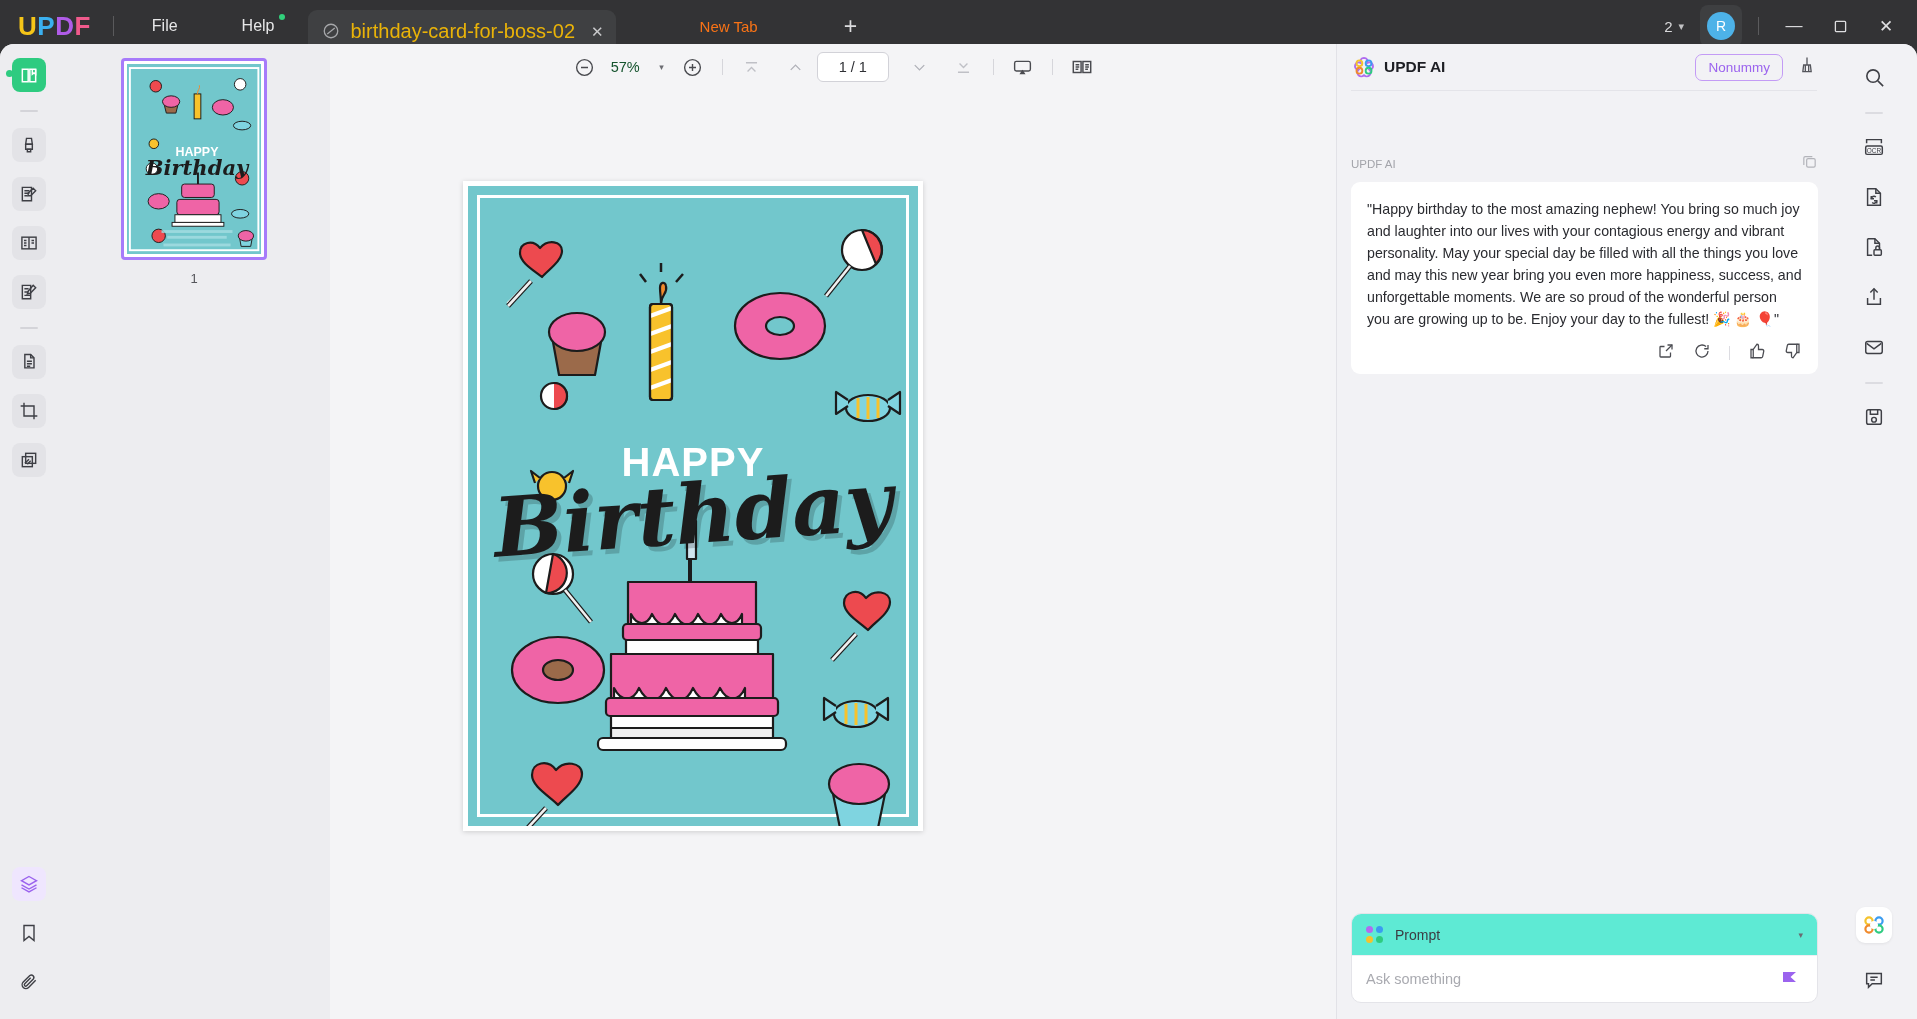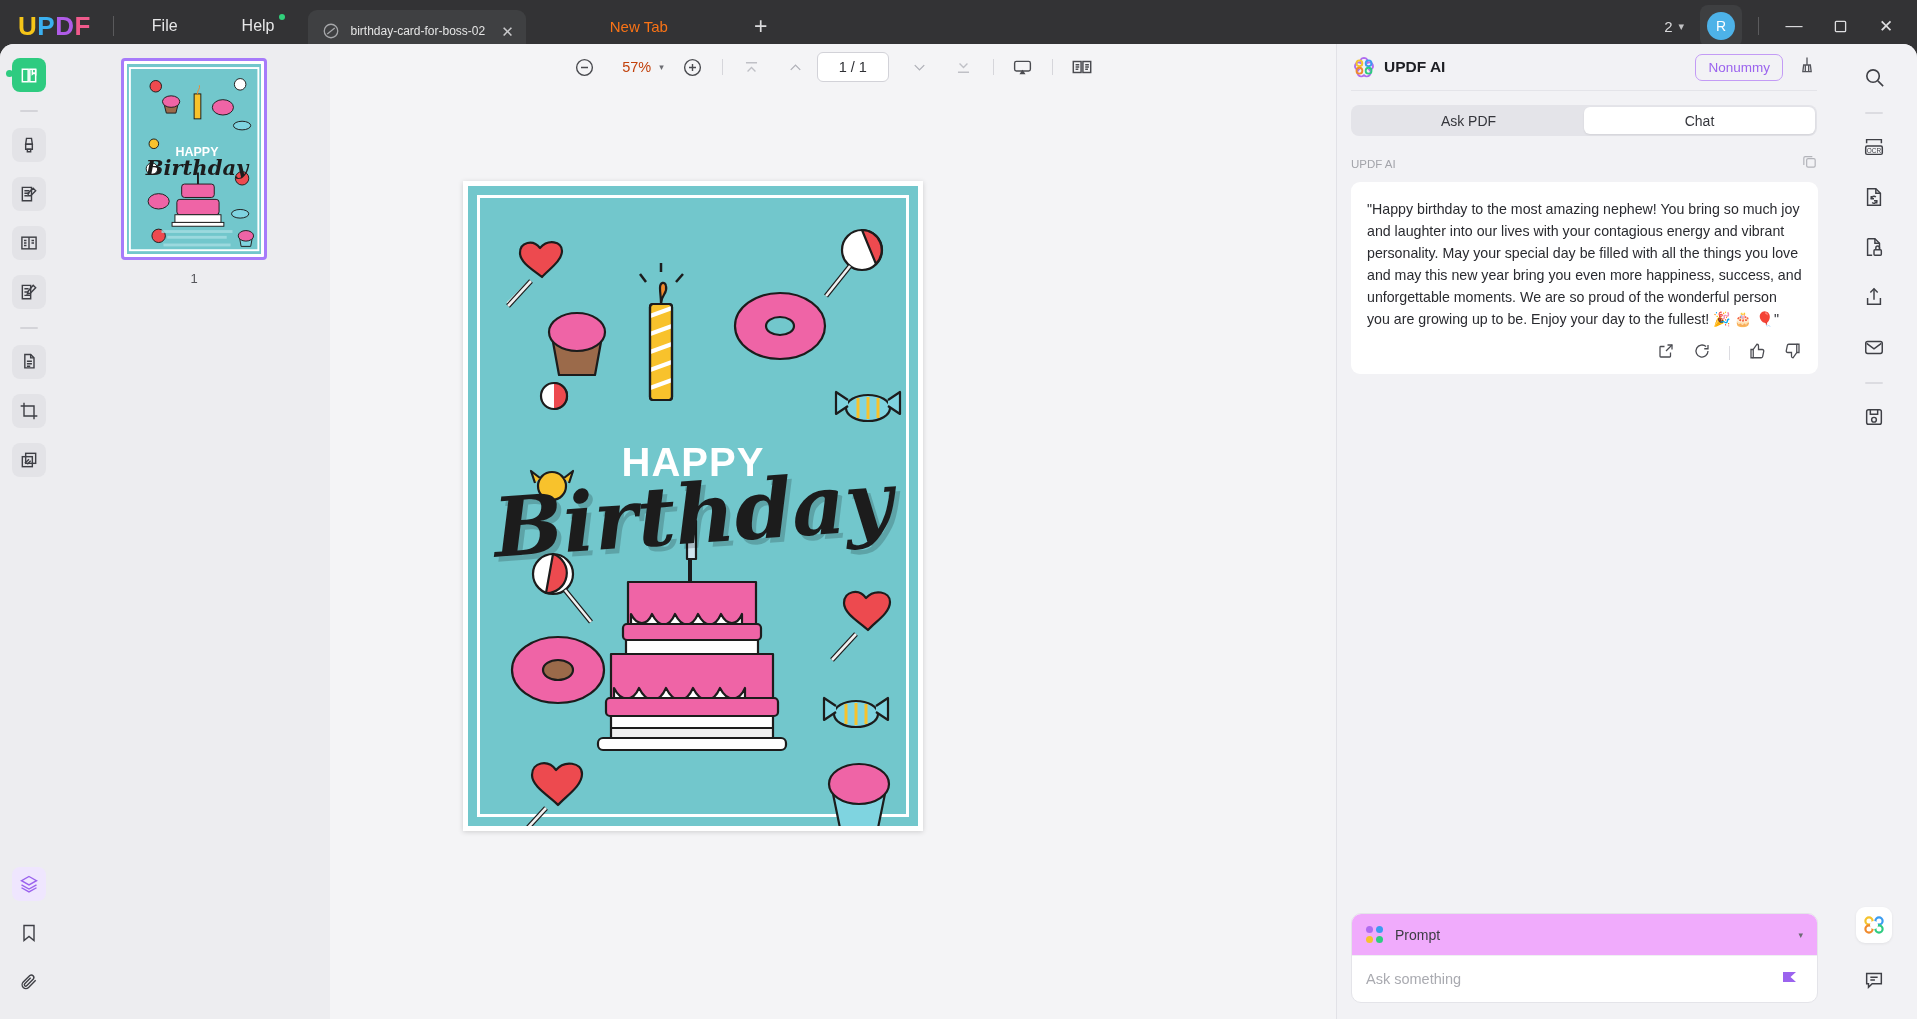--- a/index.html
+++ b/index.html
@@ -31,21 +31,21 @@
   .help-dot {
     position:absolute; top:3px; right:5px; width:6px; height:6px;
     border-radius:50%; background:#31d07b;
   }
   .doc-tab {
     margin-left:18px; height:42px; border-radius:9px 9px 0 0;
     background:#3f4042; display:flex; align-items:center;
     padding:0 12px 0 14px; position:relative; top:5px;
   }
   .doc-tab .ficon { width:18px; height:18px; margin-right:10px; opacity:.85; }
-  .doc-tab .tname { color:#e5e5e5; font-size:12px; max-width:230px;
+  .doc-tab .tname { color:#eab308; font-size:20px; max-width:230px;
     overflow:hidden; text-overflow:ellipsis; white-space:nowrap; }
   .doc-tab .tclose { margin-left:16px; color:#c9c9cb; font-size:15px; line-height:1; }
   .newtab { color:#f97316; font-size:15px; margin-left:84px; }
   .plusbtn { color:#dcdcde; font-size:23px; margin-left:86px; line-height:1; }
   .tb-right { margin-left:auto; display:flex; align-items:center; padding-right:8px; }
   .acct-count { color:#d8d8da; font-size:15px; }
   .chev { margin-left:6px; color:#c2c2c4; font-size:11px; }
   .avatar-wrap { margin-left:16px; width:42px; height:42px; border-radius:8px;
     background:#3e3f41; display:flex; align-items:center; justify-content:center; }
   .avatar { width:28px; height:28px; border-radius:50%; background:#4db2e8;
@@ -95,21 +95,21 @@
     position:absolute; top:0; left:330px; width:1006px; height:975px;
     background:#f4f4f6;
   }
   .doctoolbar {
     position:absolute; top:0; left:0; width:1006px; height:46px;
     display:flex; align-items:center; justify-content:center;
   }
   .tbicon { width:30px; height:30px; display:flex; align-items:center;
     justify-content:center; color:#4a4b50; }
   .tbicon.dim { color:#b9bac0; }
-  .zoomval { font-size:14.5px; color:#c2410c; width:52px; text-align:right; }
+  .zoomval { font-size:14.5px; color:#14532d; width:52px; text-align:center; }
   .zchev { font-size:9px; color:#6b6c72; margin:0 14px 0 8px; }
   .tsep { width:1px; height:16px; background:#d6d6db; margin:0 14px; }
   .pagebox {
     width:72px; height:30px; border:1px solid #d2d2d8; border-radius:6px;
     background:#fff; display:flex; align-items:center; justify-content:center;
     font-size:14.5px; color:#2f3035; margin:0 6px;
   }
   .canvas-scroll { position:absolute; top:46px; left:0; width:1006px; height:929px; }
   .page {
     position:absolute; left:133px; top:91px; width:460px; height:650px;
@@ -172,21 +172,21 @@
   .aibubble p { font-size:14.2px; color:#2a2b30; line-height:1.55; }
   .aiactions { display:flex; align-items:center; justify-content:flex-end;
     margin-top:12px; gap:18px; color:#4b4c52; }
   .aiactions .asep { width:1px; height:14px; background:#dcdce1; }
 
   .promptbox {
     position:absolute; left:14px; bottom:16px; width:467px;
     background:#fff; border:1px solid #e4e4e9; border-radius:10px; overflow:hidden;
   }
   .prompt-row { height:42px; display:flex; align-items:center; padding:0 14px;
-    background:#f0abfc; border-bottom:1px solid #efeff3; }
+    background:#5eead4; border-bottom:1px solid #efeff3; }
   .dots { display:grid; grid-template-columns:7px 7px; grid-gap:3px; margin-right:12px; }
   .dots i { width:7px; height:7px; border-radius:50%; display:block; }
   .prompt-label { font-size:14px; color:#3b3c42; }
   .prompt-chev { margin-left:auto; font-size:9px; color:#6a6b71; }
   .ask-row { height:46px; display:flex; align-items:center; padding:0 14px; }
   .ask-input { border:0; outline:0; flex:1; font-size:14.5px; color:#2a2b30;
     font-family:"Liberation Sans", sans-serif; background:transparent; }
   .ask-input::placeholder { color:#a9aab0; }
   .send { color:#9b63ee; }
 
@@ -543,24 +543,20 @@
       <span class="broom">
         <svg width="20" height="20" viewBox="0 0 24 24" fill="none" stroke="#55565c" stroke-width="1.6">
           <path d="M12 3v9"></path>
             <path d="M8 12h8l1 8H7z"></path>
             <path d="M10 12v8M14 12v8"></path>
         </svg>
       </span>
     </div>
     <div class="ai-hr"></div>
 
-    <div class="seg">
-      <div>Ask PDF</div>
-      <div class="on">Chat</div>
-    </div>
 
     <div class="chatarea">
 
       <div class="ai-label-row">
         <span class="ai-label">UPDF AI</span>
         <span class="copy-ic">
           <svg width="17" height="17" viewBox="0 0 24 24" fill="none" stroke="#b3b4ba" stroke-width="1.7">
             <rect x="8" y="8" width="12" height="12" rx="2"></rect>
               <path d="M16 5H6a2 2 0 00-2 2v10"></path>
           </svg>

